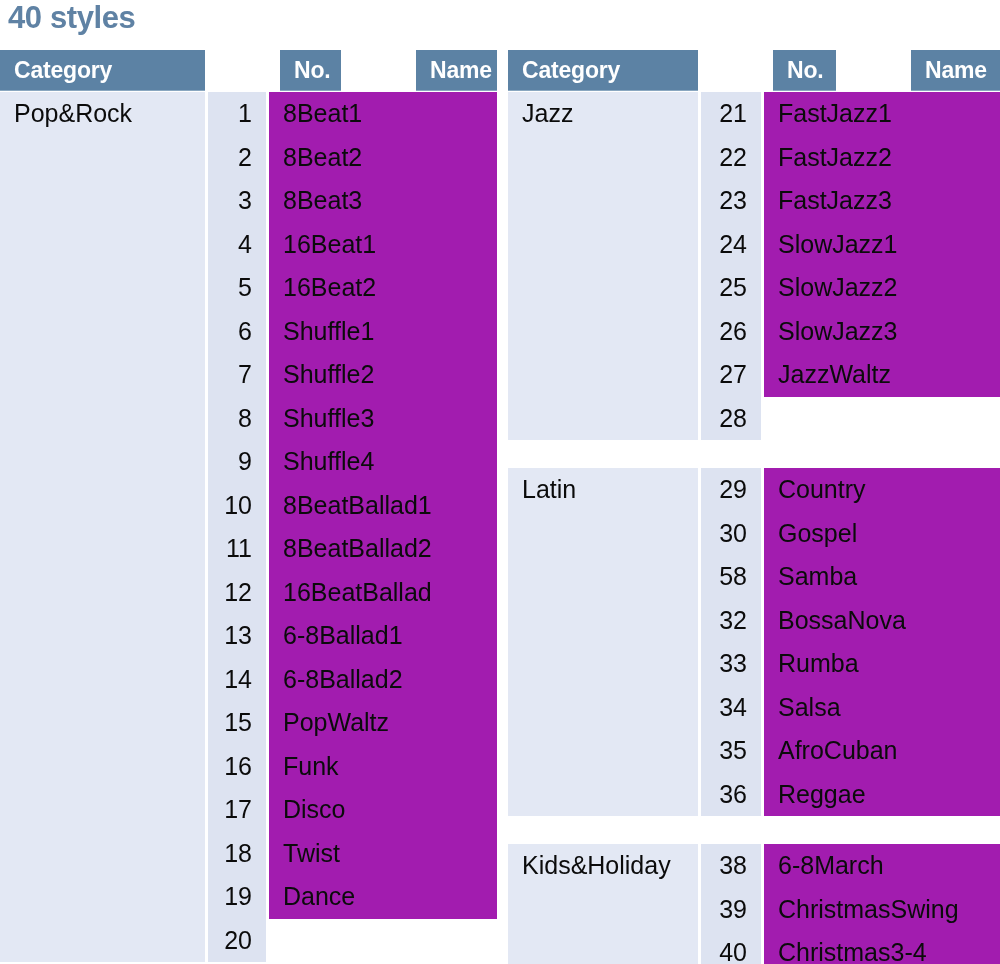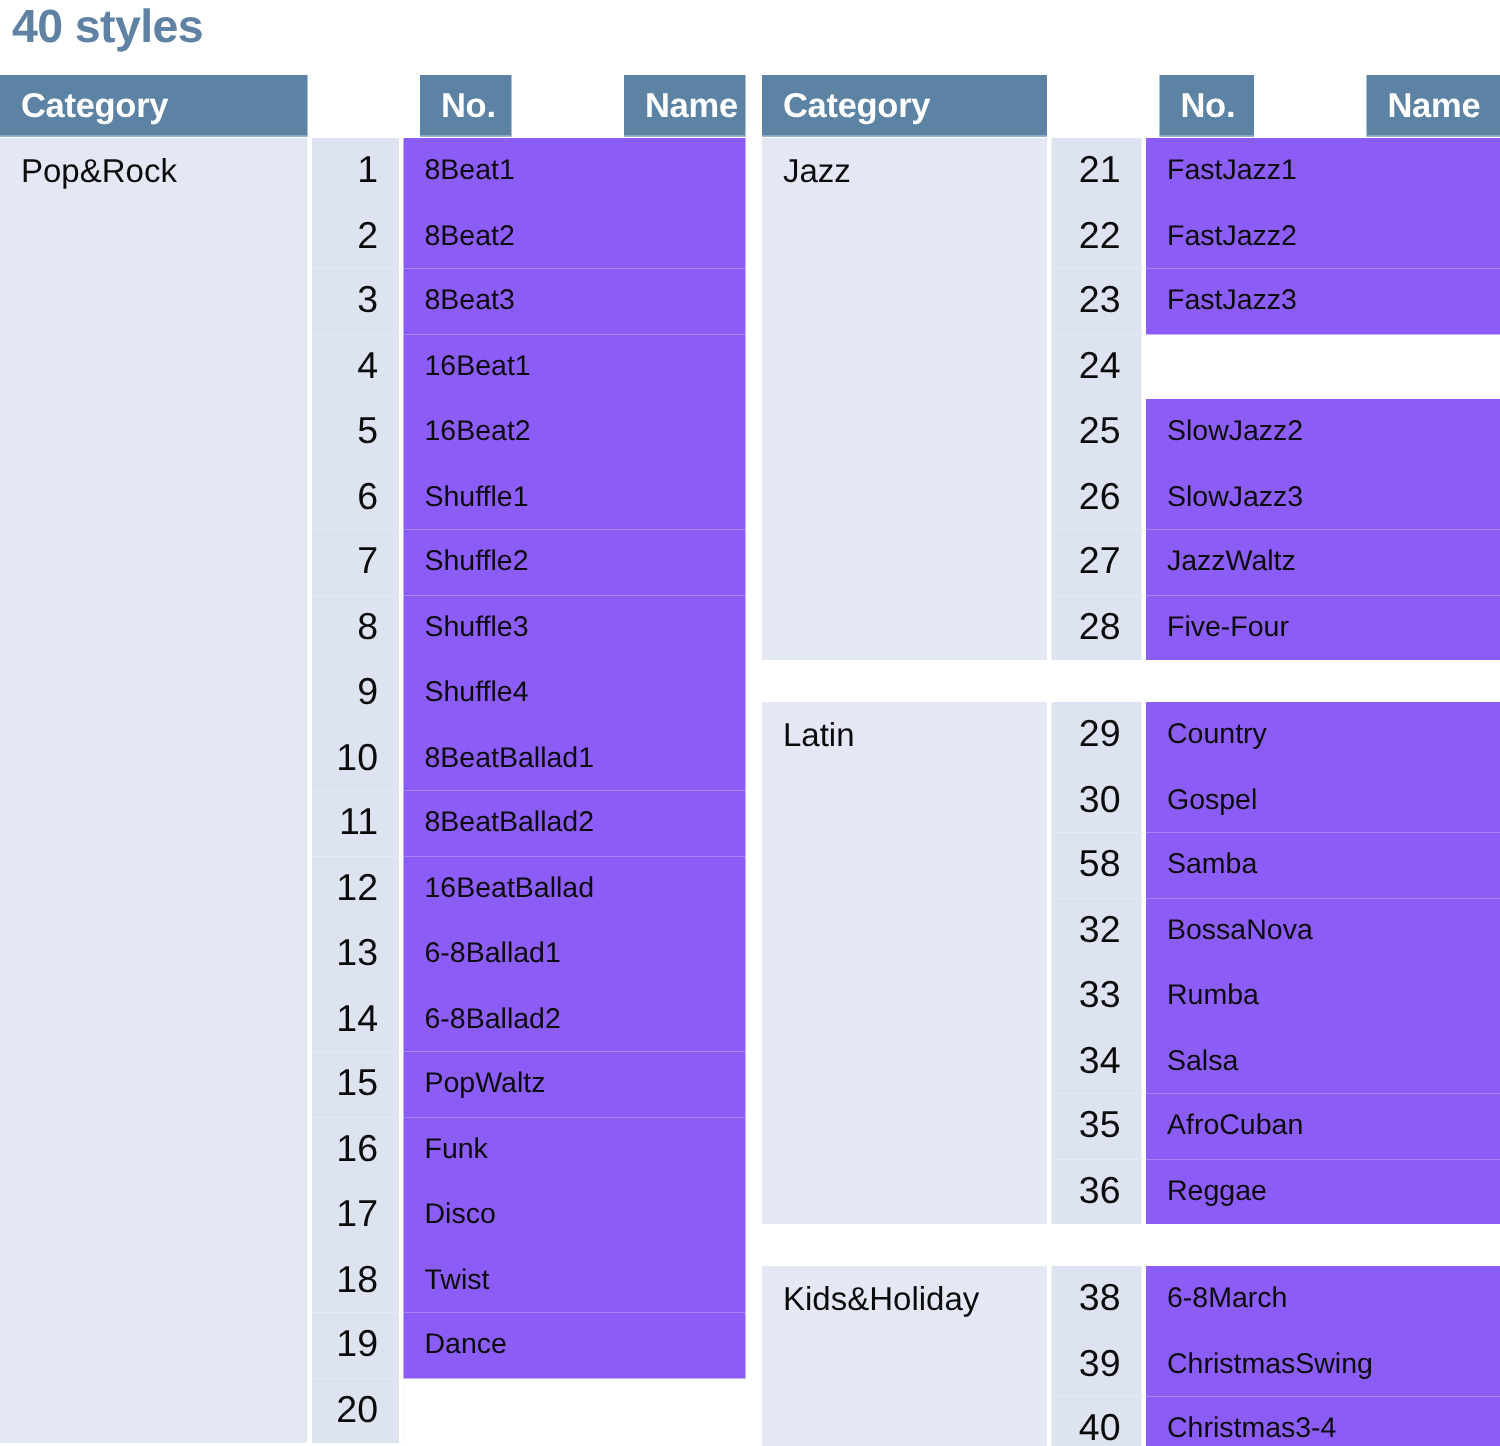--- a/index.html
+++ b/index.html
@@ -103,21 +103,21 @@
   .cat-group {
     display: flex;
     flex-direction: row;
     position: relative;
   }
   .cat-group + .cat-group { border-top: 4px solid #ffffff; margin-top: 24px; }
 
   .cat-cell {
     background: #e3e8f4;
     color: #0b0b0b;
-    font-size: 22px;
+    font-size: 25px;
     line-height: 43.5px;
     box-sizing: border-box;
     padding-left: 14px;
     white-space: nowrap;
     overflow: hidden;
   }
   .col-sep { background: #ffffff; flex: 0 0 3px; }
 
   .rows-col {
     flex: 1 1 auto;
@@ -133,23 +133,23 @@
     background: #dde3f1;
     color: #0b0b0b;
     font-size: 25px;
     line-height: 43.5px;
     text-align: right;
     box-sizing: border-box;
     padding-right: 14px;
     white-space: nowrap;
   }
   .cell-name {
-    background: #8b5cf6;
+    background: #a21caf;
     color: #0b0b0b;
-    font-size: 19px;
+    font-size: 25px;
     line-height: 43.5px;
     box-sizing: border-box;
     padding-left: 14px;
     white-space: nowrap;
     overflow: hidden;
     flex: 1 1 auto;
   }
   
   .cell-no  { border-right: 3px solid #ffffff; }
 </style>
@@ -286,36 +286,36 @@
             <div class="data-row">
               <div class="cell-no r-no">22</div>
               <div class="cell-name">FastJazz2</div>
             </div>
             <div class="data-row">
               <div class="cell-no r-no">23</div>
               <div class="cell-name">FastJazz3</div>
             </div>
             <div class="data-row">
               <div class="cell-no r-no">24</div>
+              <div class="cell-name">SlowJazz1</div>
             </div>
             <div class="data-row">
               <div class="cell-no r-no">25</div>
               <div class="cell-name">SlowJazz2</div>
             </div>
             <div class="data-row">
               <div class="cell-no r-no">26</div>
               <div class="cell-name">SlowJazz3</div>
             </div>
             <div class="data-row">
               <div class="cell-no r-no">27</div>
               <div class="cell-name">JazzWaltz</div>
             </div>
             <div class="data-row">
               <div class="cell-no r-no">28</div>
-              <div class="cell-name">Five-Four</div>
             </div>
           </div>
         </div>
 
         <div class="cat-group">
           <div class="cat-cell r-cat">Latin</div>
           <div class="col-sep"></div>
           <div class="rows-col">
             <div class="data-row">
               <div class="cell-no r-no">29</div>

